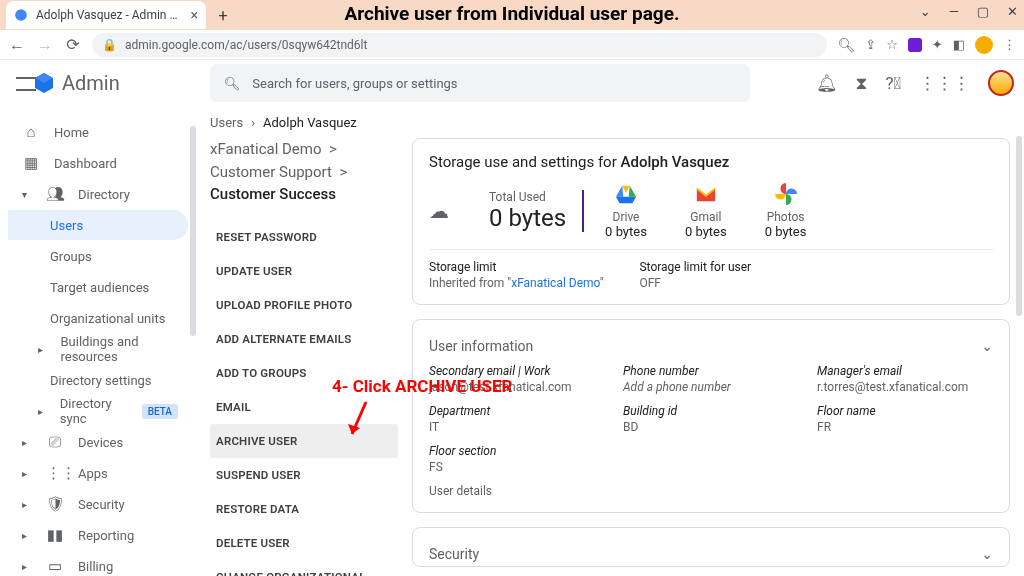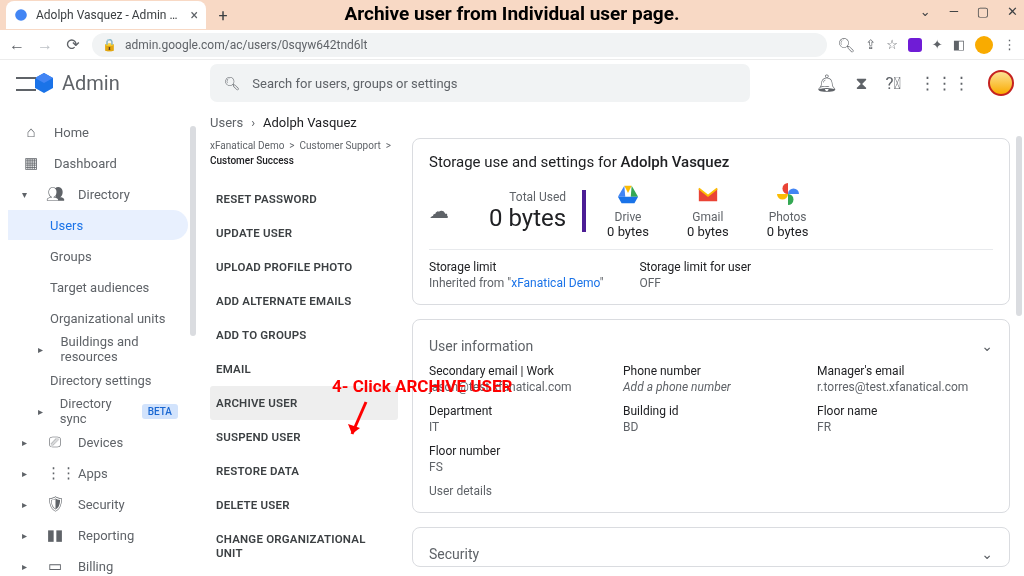--- a/index.html
+++ b/index.html
@@ -41,47 +41,47 @@
   .nav-item .caret { width: 10px; display: inline-block; font-size: 10px; color: #5f6368; }
   .beta { background: #d2e3fc; color: #1967d2; font-size: 10px; padding: 2px 6px; border-radius: 3px; margin-left: 4px; font-weight: 500; }
 
   .main { flex: 1; background: #fff; position: relative; overflow: hidden; }
   .main-scroll { position: absolute; right: 2px; top: 30px; width: 6px; height: 180px; background: #dadce0; border-radius: 3px; }
   .breadcrumb { height: 32px; display: flex; align-items: center; gap: 8px; padding: 0 14px; color: #5f6368; font-size: 13px; }
   .breadcrumb .current { color: #202124; }
 
   .content { display: flex; gap: 14px; padding: 0 14px 14px 14px; }
   .left-col { width: 188px; }
-  .path { font-size: 10px; color: #5f6368; line-height: 1.5; margin-bottom: 14px; }
+  .path { font-size: 15px; color: #5f6368; line-height: 1.5; margin-bottom: 14px; }
   .path .last { color: #202124; font-weight: 500; }
   .action-list { display: flex; flex-direction: column; justify-content: center; }
   .action-list .act { padding: 10px 6px; font-size: 11.5px; font-weight: 600; color: #3c4043; letter-spacing: 0.2px; cursor: pointer; }
   .action-list .act.hl { background: #eeeeee; border-radius: 3px; }
 
   .right-col { flex: 1; }
   .card { border: 1px solid #dadce0; border-radius: 8px; padding: 14px 16px; margin-bottom: 14px; }
   .card-title { font-size: 15px; color: #202124; margin-bottom: 12px; }
   .card-title b { font-weight: 500; }
   .storage-row { display: flex; align-items: center; border-bottom: 1px solid #e8eaed; padding-bottom: 10px; margin-bottom: 10px; }
-  .storage-tot { text-align: right; padding: 0 16px; border-right: 4px solid #4c1d95; }
+  .storage-tot { text-align: left; padding: 0 16px; border-right: 2px solid #4c1d95; }
   .storage-tot .label { font-size: 12px; color: #5f6368; }
   .storage-tot .val { font-size: 24px; color: #202124; }
   .apps { display: flex; gap: 38px; margin-left: 21px; justify-content: space-between; }
   .app { text-align: center; }
   .app .name { font-size: 12px; color: #5f6368; }
   .app .val { font-size: 13px; color: #202124; }
   .app-ico { width: 22px; height: 22px; margin: 0 auto 2px; }
   .limit-row { display: flex; gap: 36px; font-size: 12px; }
   .limit-row .lbl { color: #202124; }
   .limit-row .sub { color: #5f6368; margin-top: 2px; }
   .limit-row a { color: #1a73e8; text-decoration: none; }
 
   .section-hdr { display: flex; justify-content: space-between; color: #5f6368; font-size: 14px; padding: 4px 0 10px; }
   .grid3 { display: grid; grid-template-columns: 1fr 1fr 1fr; gap: 10px 18px; font-size: 12px; }
-  .fld .k { color: #202124; }
+  .fld .k { color: #202124; font-style: italic; }
   .fld .v { color: #5f6368; margin-top: 2px; }
   .fld .v.italic { font-style: italic; }
   .detail-link { color: #5f6368; font-size: 12px; margin-top: 10px; display: block; }
 
   .annot-red { position: absolute; color: #fe0000; font-weight: 700; font-size: 17px; z-index: 50; }
   .arrow { position: absolute; width: 30px; height: 44px; z-index: 49; }
 </style>
 </head>
 <body>
 
@@ -326,21 +326,21 @@
               </div>
             <div class="fld">
                 <div class="k">Building id</div>
                 <div class="v">BD</div>
               </div>
             <div class="fld">
                 <div class="k">Floor name</div>
                 <div class="v">FR</div>
               </div>
             <div class="fld">
-                <div class="k">Floor number</div>
+                <div class="k">Floor section</div>
                 <div class="v">FS</div>
               </div>
           </div>
           <span class="detail-link">User details</span>
         </div>
 
         <div class="card" style="padding-bottom:4px">
           <div class="section-hdr" style="padding-bottom:0">
             <span>Security</span>
             <span>⌄</span>

